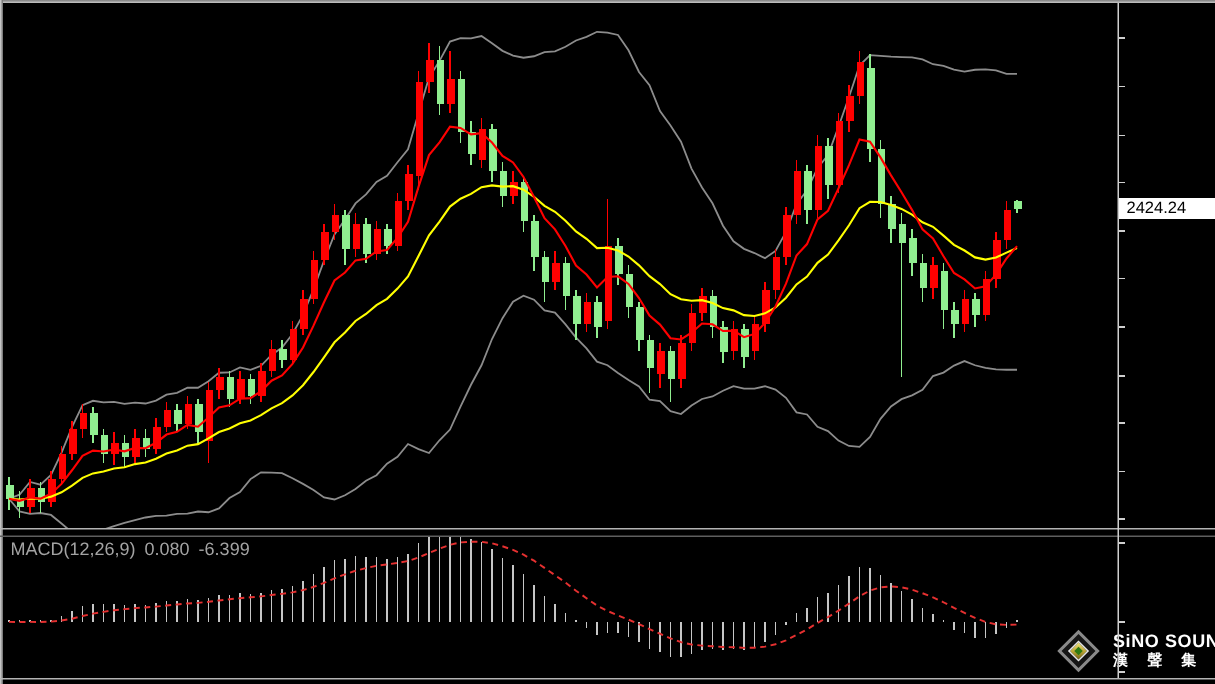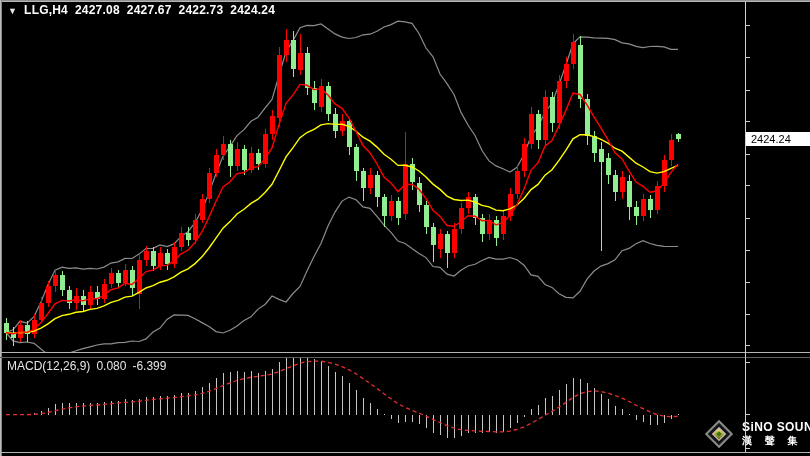--- a/index.html
+++ b/index.html
@@ -10,21 +10,21 @@
   #frame-top{left:0;top:0;width:810px;height:2px;background:linear-gradient(#7d7d7d,#c8c8c8);}
   #frame-left{left:0;top:0;width:2px;height:456px;background:linear-gradient(90deg,#d8d8d8,#6a6a6a);}
   #sep-main-a{left:0;top:352px;width:810px;height:1px;background:#b4b4b4;}
   #sep-main-b{left:0;top:357px;width:810px;height:1px;background:#5f5f5f;}
   #sep-bottom{left:0;top:452px;width:810px;height:1px;background:#b4b4b4;}
   #axis-vline{left:745px;top:2px;width:1px;height:450px;background:#cfcfcf;position:absolute;}
   #legend{position:absolute;left:8px;top:3px;color:#fff;font-size:12px;font-weight:700;
           letter-spacing:.2px;white-space:nowrap;}
   #legend .chev{font-size:9px;margin-right:7px;color:#e8e8e8;}
   #legend span.v{margin-left:7px;}
-  #macd-label{position:absolute;left:7px;top:359px;color:#e5e5e5;font-size:12px;white-space:nowrap;}
+  #macd-label{position:absolute;left:7px;top:359px;color:#a3a3a3;font-size:12px;white-space:nowrap;}
   #macd-label span{margin-right:6px;}
   #price-box{position:absolute;left:746px;width:60px;height:14px;background:#ffffff;color:#000;
              font-size:11px;line-height:14px;padding-left:5px;font-weight:400;}
   #price-axis{position:absolute;left:745px;top:0;width:65px;height:456px;}
   #logo{position:absolute;left:704px;top:419px;display:flex;align-items:center;gap:8px;}
   #logo-diamond{width:30px;height:30px;position:relative;flex:0 0 auto;}
   .d1{position:absolute;left:5px;top:5px;width:16px;height:16px;transform:rotate(45deg);
       background:#151515;border:2px solid #8a8a8a;box-shadow:0 0 0 1px #000;}
   .d2{position:absolute;left:10px;top:10px;width:8px;height:8px;transform:rotate(45deg);
       background:linear-gradient(135deg,#efe27a 0%,#b7a233 55%,#6e5e12 100%);border:1px solid #e6e6e6;}
@@ -364,23 +364,20 @@
         <line x1="745" y1="250.5" x2="750" y2="250.5" stroke="#cfcfcf" stroke-width="1"></line>
         <line x1="745" y1="282.0" x2="750" y2="282.0" stroke="#cfcfcf" stroke-width="1"></line>
         <line x1="745" y1="314.4" x2="750" y2="314.4" stroke="#cfcfcf" stroke-width="1"></line>
         <line x1="745" y1="345.9" x2="750" y2="345.9" stroke="#cfcfcf" stroke-width="1"></line>
         <line x1="745" y1="362.1" x2="750" y2="362.1" stroke="#cfcfcf" stroke-width="1"></line>
         <line x1="745" y1="414.6" x2="750" y2="414.6" stroke="#cfcfcf" stroke-width="1"></line>
         <line x1="745" y1="448.1" x2="750" y2="448.1" stroke="#cfcfcf" stroke-width="1"></line>
       </g>
     </svg>
 
-  <div id="legend">
-    <span class="chev">▼</span><span>LLG,H4</span><span class="v">2427.08</span><span class="v">2427.67</span><span class="v">2422.73</span><span class="v">2424.24</span>
-  </div>
 
   <div id="macd-label">
     <span>MACD(12,26,9)</span><span>0.080</span><span>-6.399</span>
   </div>
 
   <div id="price-axis"></div>
 
   <div id="price-box" style="top: 132px;">2424.24</div>
 
   <div id="logo">

